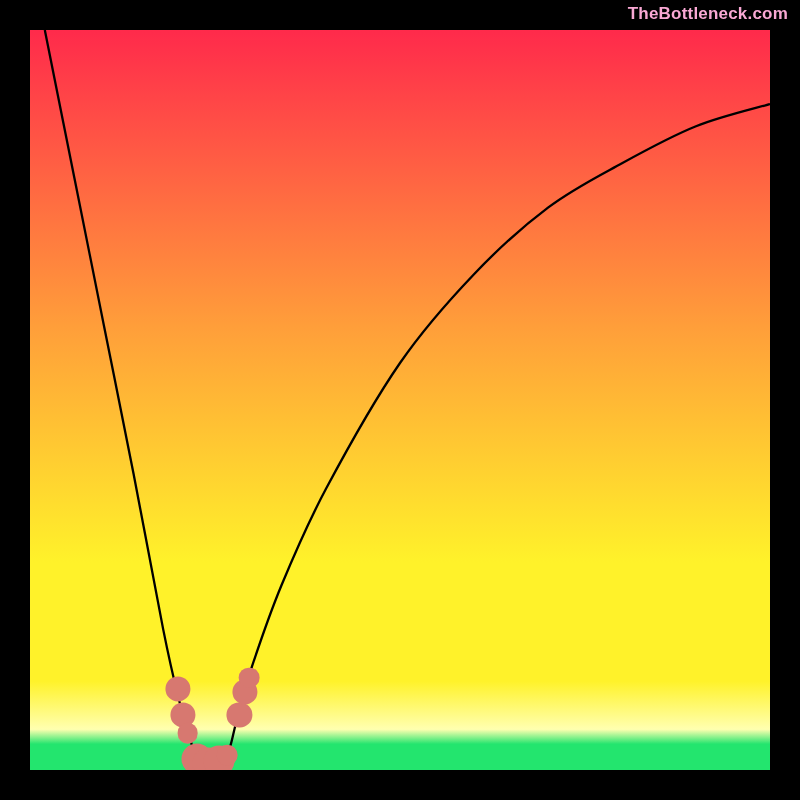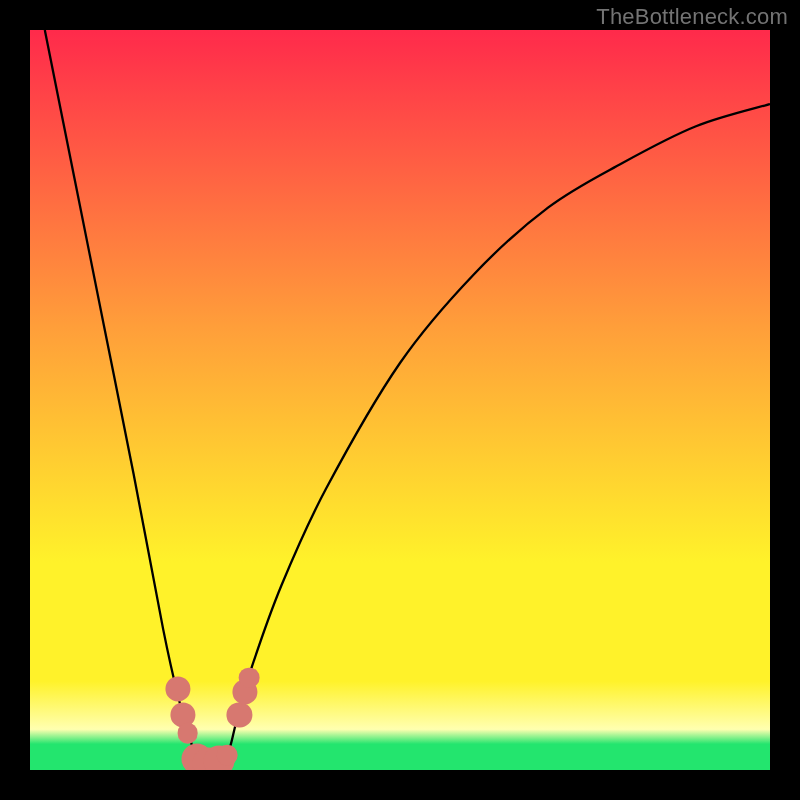--- a/index.html
+++ b/index.html
@@ -21,23 +21,23 @@
   .gradient {
     position: absolute;
     left: 0; top: 0;
     width: 100%;
     height: 100%;
   }
   .watermark {
     position: absolute;
     top: 4px;
     right: 12px;
-    color: #737373;
-    font-size: 22px;
-    font-weight: 400;
+    color: #f9a8d4;
+    font-size: 17px;
+    font-weight: 700;
     letter-spacing: 0.2px;
   }
   svg.curve {
     position: absolute;
     left: 0; top: 0;
   }
   .bead {
     position: absolute;
     background: #d77870;
     border-radius: 50%;

